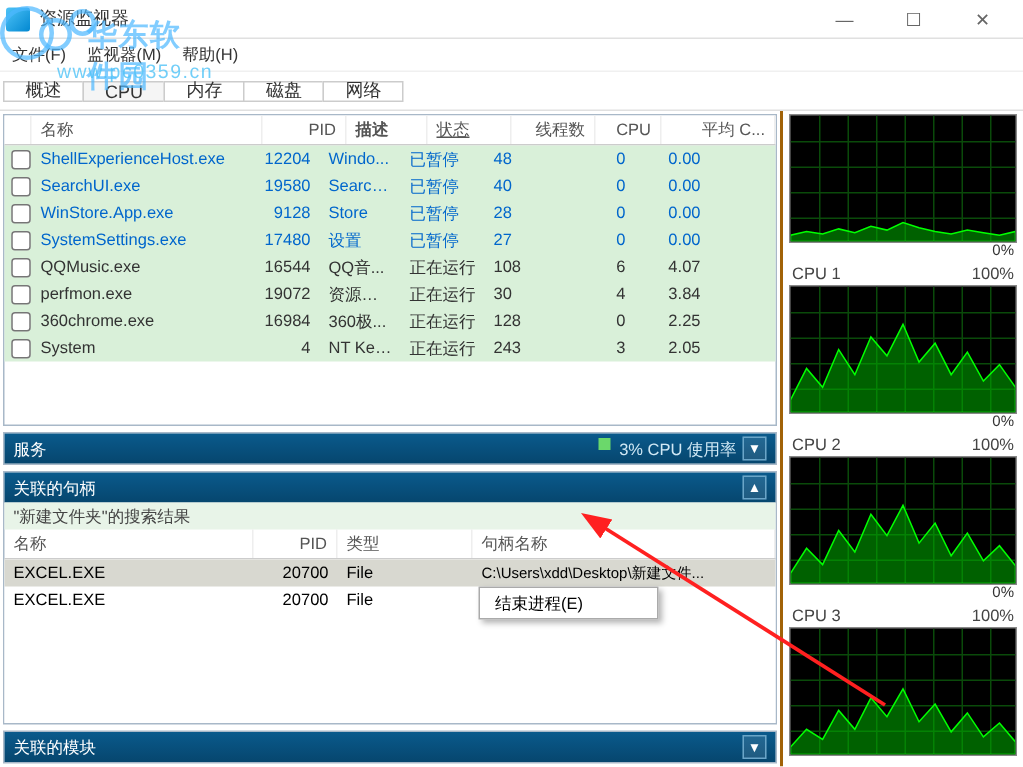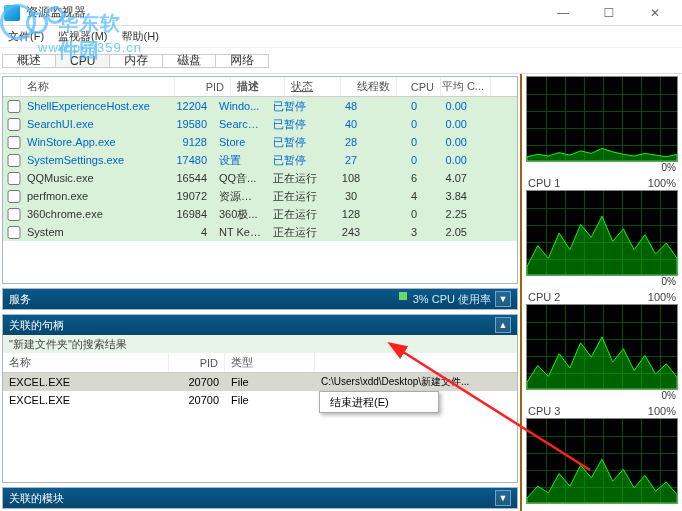--- a/index.html
+++ b/index.html
@@ -43,31 +43,31 @@
   .pbtn { width: 16px; height: 16px; border: 1px solid #6aa5c8; display: flex; align-items: center; justify-content: center; color: #fff; font-size: 9px; margin-left: 4px; background: rgba(255,255,255,0.1); }
 
   .colhead { height: 20px; display: flex; border-bottom: 1px solid #ccc; background: #fff; }
   .col { padding: 0 6px; display: flex; align-items: center; color: #555; font-size: 11px; border-right: 1px solid #eee; overflow: hidden; white-space: nowrap; }
   .col.name { flex: 0 0 154px; }
   .col.pid { flex: 0 0 56px; justify-content: flex-end; }
   .col.desc { flex: 0 0 54px; font-weight: bold; }
   .col.status { flex: 0 0 56px; text-decoration: underline; }
   .col.threads { flex: 0 0 56px; justify-content: flex-end; }
   .col.cpu { flex: 0 0 44px; justify-content: flex-end; }
-  .col.avg { flex: 0 0 50px; justify-content: flex-end; }
+  .col.avg { flex: 0 0 50px; justify-content: flex-end; margin-left: 26px; }
 
   .procbody { background: #d9f0d9; }
   .row { height: 18px; display: flex; align-items: center; }
   .row .cell { padding: 0 6px; font-size: 11px; overflow: hidden; white-space: nowrap; text-overflow: ellipsis; }
   .row .cb { width: 14px; margin-left: 4px; }
   .row .cname { flex: 0 0 136px; }
   .row .cpid { flex: 0 0 56px; text-align: right; }
   .row .cdesc { flex: 0 0 54px; }
   .row .cstat { flex: 0 0 56px; }
-  .row .cthr { flex: 0 0 56px; text-align: center; }
+  .row .cthr { flex: 0 0 56px; text-align: left; }
   .row .ccpu { flex: 0 0 44px; text-align: right; }
   .row .cavg { flex: 0 0 50px; text-align: right; }
   .row.blue { color: #0066cc; }
   .row.gray { color: #333; }
 
   .searchbar { height: 24px; display: flex; padding: 2px 4px; gap: 4px; align-items: center; }
   .searchbar input { flex: 1; height: 20px; border: 1px solid #999; padding: 0 4px; font-size: 11px; }
   .searchbar .sbtn { width: 22px; height: 20px; border: 1px solid #999; background: #f0f0f0; display: flex; align-items: center; justify-content: center; font-size: 10px; }
 
   .subhead { height: 18px; background: #e8f4e8; padding: 0 6px; display: flex; align-items: center; font-size: 11px; color: #444; }
@@ -248,20 +248,21 @@
     <div class="panel handles">
       <div class="phead">
         <span class="ptitle">关联的句柄</span>
         <span class="pbtn">▲</span>
       </div>
       <div class="subhead">"新建文件夹"的搜索结果</div>
       <div class="hcol">
         <div class="col hname">名称</div>
         <div class="col hpid">PID</div>
         <div class="col htype">类型</div>
+        <div class="col hhandle">句柄名称</div>
       </div>
       <div class="hbody" id="hbody">
         <div class="hrow sel">
             <span class="cell hname">EXCEL.EXE</span>
             <span class="cell hpid">20700</span>
             <span class="cell htype">File</span>
             <span class="cell hhandle">C:\Users\xdd\Desktop\新建文件...</span>
           </div>
           <div class="hrow">
             <span class="cell hname">EXCEL.EXE</span>

